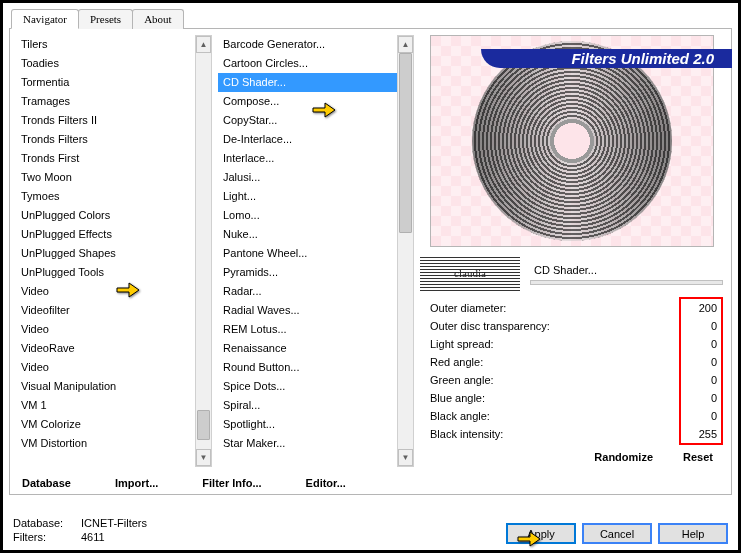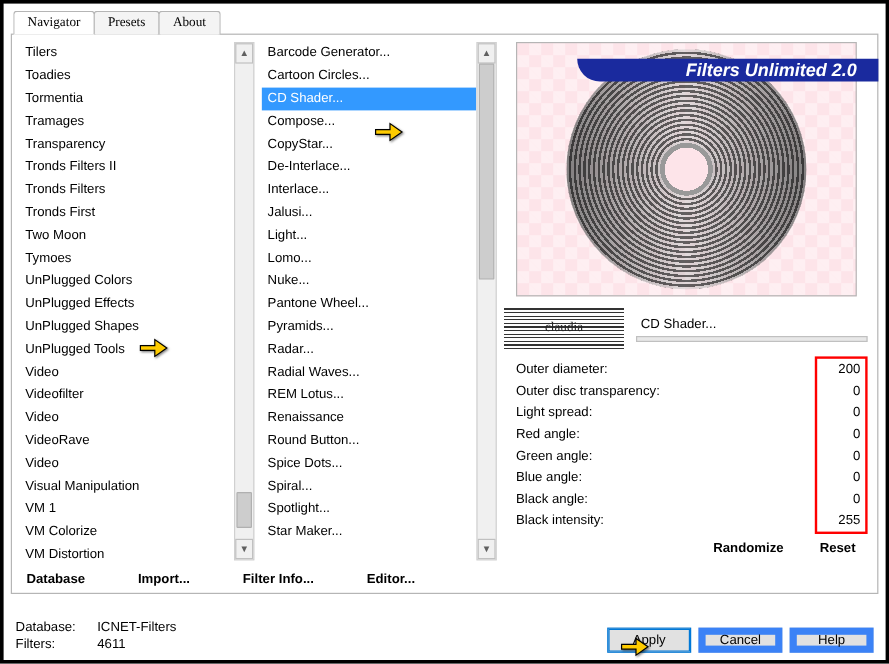--- a/index.html
+++ b/index.html
@@ -39,21 +39,21 @@
 .red-box { position: absolute; top: -2px; right: 0; width: 44px; height: 148px; border: 2px solid #ff0000; pointer-events: none; }
 .right-buttons { display: flex; justify-content: flex-end; gap: 30px; margin-top: 8px; padding-right: 10px; }
 .link-btn { font-size: 11px; font-weight: bold; cursor: pointer; }
 .bottom-link-row { position: absolute; bottom: 2px; left: 12px; display: flex; gap: 44px; text-align: center; }
 .bottom-link-row .link-btn { padding: 3px 0; }
 .footer { position: absolute; bottom: 6px; left: 10px; right: 10px; display: flex; justify-content: space-between; align-items: flex-end; }
 .footer-info { font-size: 11px; line-height: 14px; }
 .footer-info div { display: flex; }
 .footer-info .lbl { width: 68px; }
 .footer-buttons { display: flex; gap: 6px; align-items: center; }
-.btn { width: 70px; height: 21px; background: #e1e1e1; border: 6px solid #3b82f6; font-size: 11px; cursor: pointer; display: flex; align-items: center; justify-content: center; }
+.btn { width: 70px; height: 21px; background: #e1e1e1; border: 2px solid #3b82f6; font-size: 11px; cursor: pointer; display: flex; align-items: center; justify-content: center; }
 .btn.default { border: 1px solid #0078d7; box-shadow: 0 0 0 1px #0078d7 inset; }
 .pointer { position: absolute; width: 26px; height: 20px; z-index: 100; pointer-events: none; }
 .pointer svg { width: 100%; height: 100%; filter: drop-shadow(1px 1px 1px rgba(0,0,0,0.5)); }
 .p1 { left: 112px; top: 275px; }
 .p2 { left: 308px; top: 95px; }
 .p3 { left: 513px; top: 524px; }
 </style>
 </head>
 <body>
 
@@ -70,21 +70,20 @@
 
   <div class="content-area">
     <div class="columns">
 
       <div class="list-pane">
         <div class="list-scroll" id="cat-list">
             <div class="list-item">Tilers</div>
             <div class="list-item">Toadies</div>
             <div class="list-item">Tormentia</div>
             <div class="list-item">Tramages</div>
-            <div class="list-item">Transparency</div>
             <div class="list-item">Tronds Filters II</div>
             <div class="list-item">Tronds Filters</div>
             <div class="list-item">Tronds First</div>
             <div class="list-item">Two Moon</div>
             <div class="list-item">Tymoes</div>
             <div class="list-item">UnPlugged Colors</div>
             <div class="list-item">UnPlugged Effects</div>
             <div class="list-item">UnPlugged Shapes</div>
             <div class="list-item">UnPlugged Tools</div>
             <div class="list-item">Video</div>

